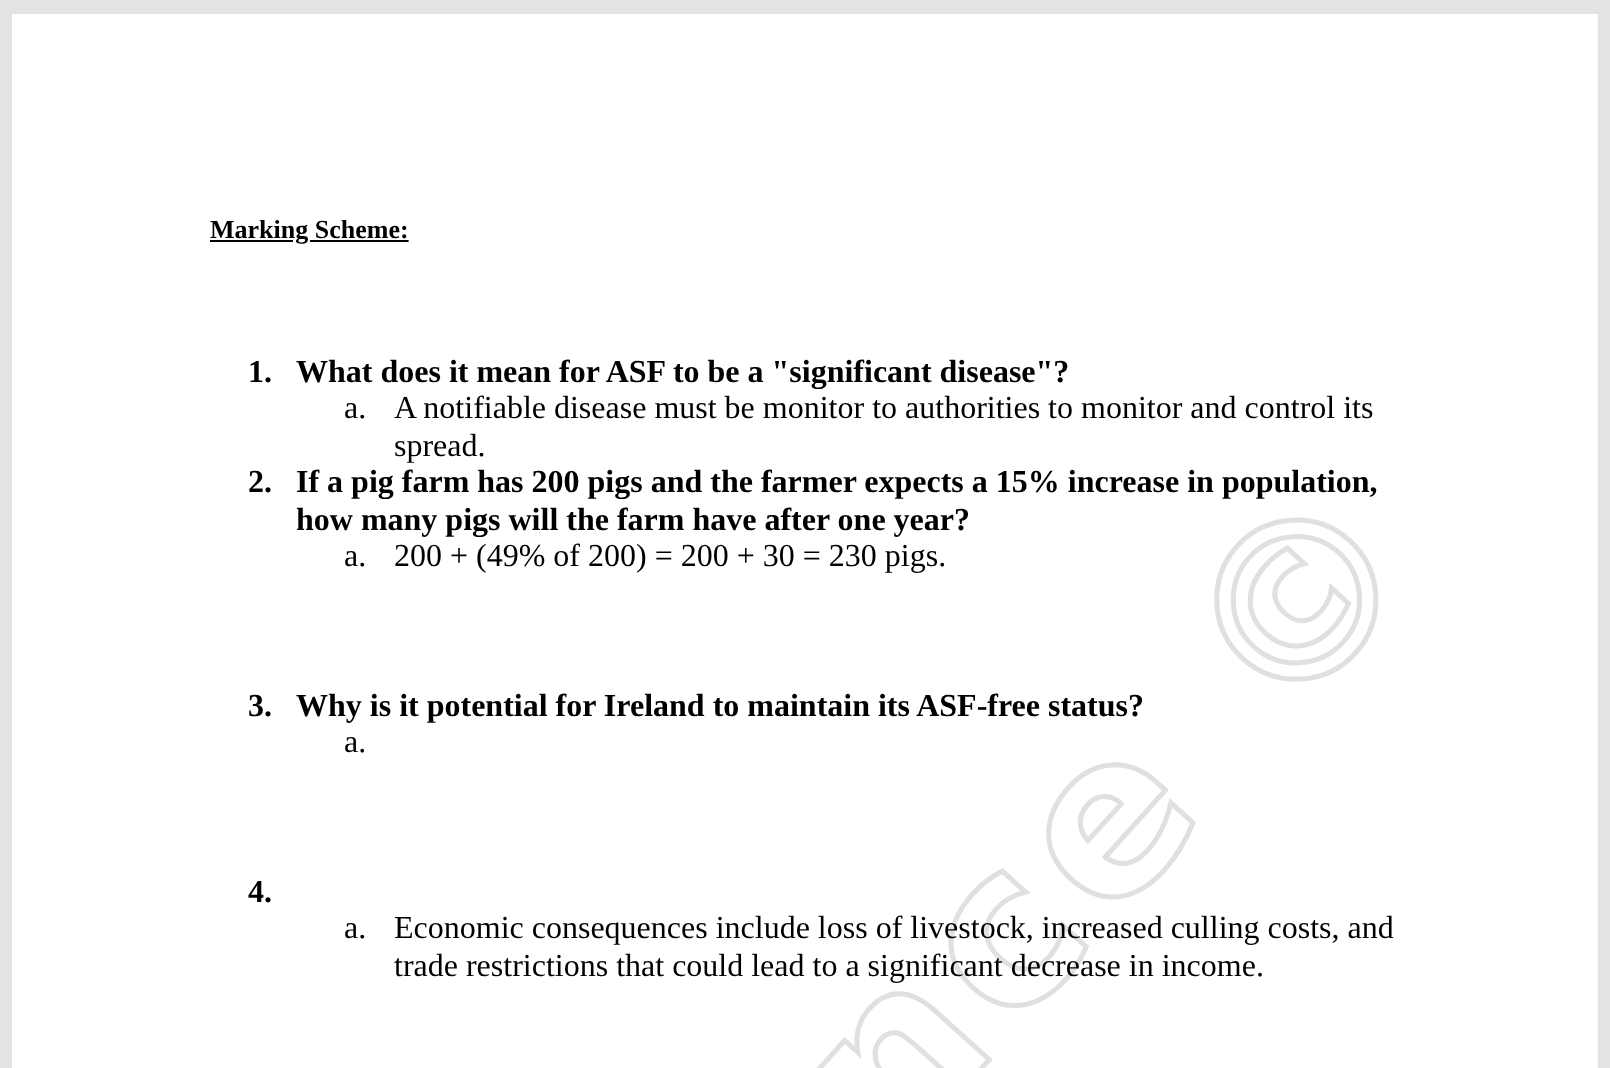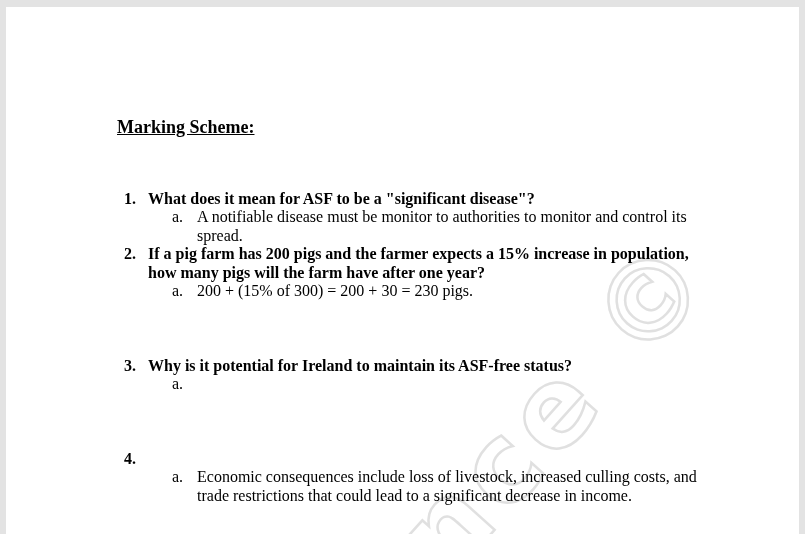--- a/index.html
+++ b/index.html
@@ -44,22 +44,22 @@
     user-select: none;
   }
   .content {
     position: relative;
     z-index: 1;
     padding: 95px 0 0 95px;
     font-size: 16px;
     line-height: 18.5px;
   }
   .heading {
-    margin: 16px;
-    font-size: 18px;
+    margin: 4px;
+    font-size: 13px;
     font-weight: bold;
     text-decoration: underline;
   }
   .qa-list {
     margin-top: 53px;
   }
   .qblock.gap {
     margin-top: 56px;
   }
   .qrow {
@@ -109,21 +109,21 @@
           </div>
         </div>
 
         <div class="qblock">
           <div class="qrow">
             <span class="qnum">2.</span>
             <span class="qtext">If a pig farm has 200 pigs and the farmer expects a 15% increase in population, how many pigs will the farm have after one year?</span>
           </div>
           <div class="arow">
             <span class="alabel">a.</span>
-            <span class="atext">200 + (15% of 300) = 200 + 30 = 230 pigs.</span>
+            <span class="atext">200 + (49% of 200) = 200 + 30 = 230 pigs.</span>
           </div>
         </div>
 
         <div class="qblock gap">
           <div class="qrow">
             <span class="qnum">3.</span>
             <span class="qtext">Why is it potential for Ireland to maintain its ASF-free status?</span>
           </div>
           <div class="arow">
             <span class="alabel">a.</span>

